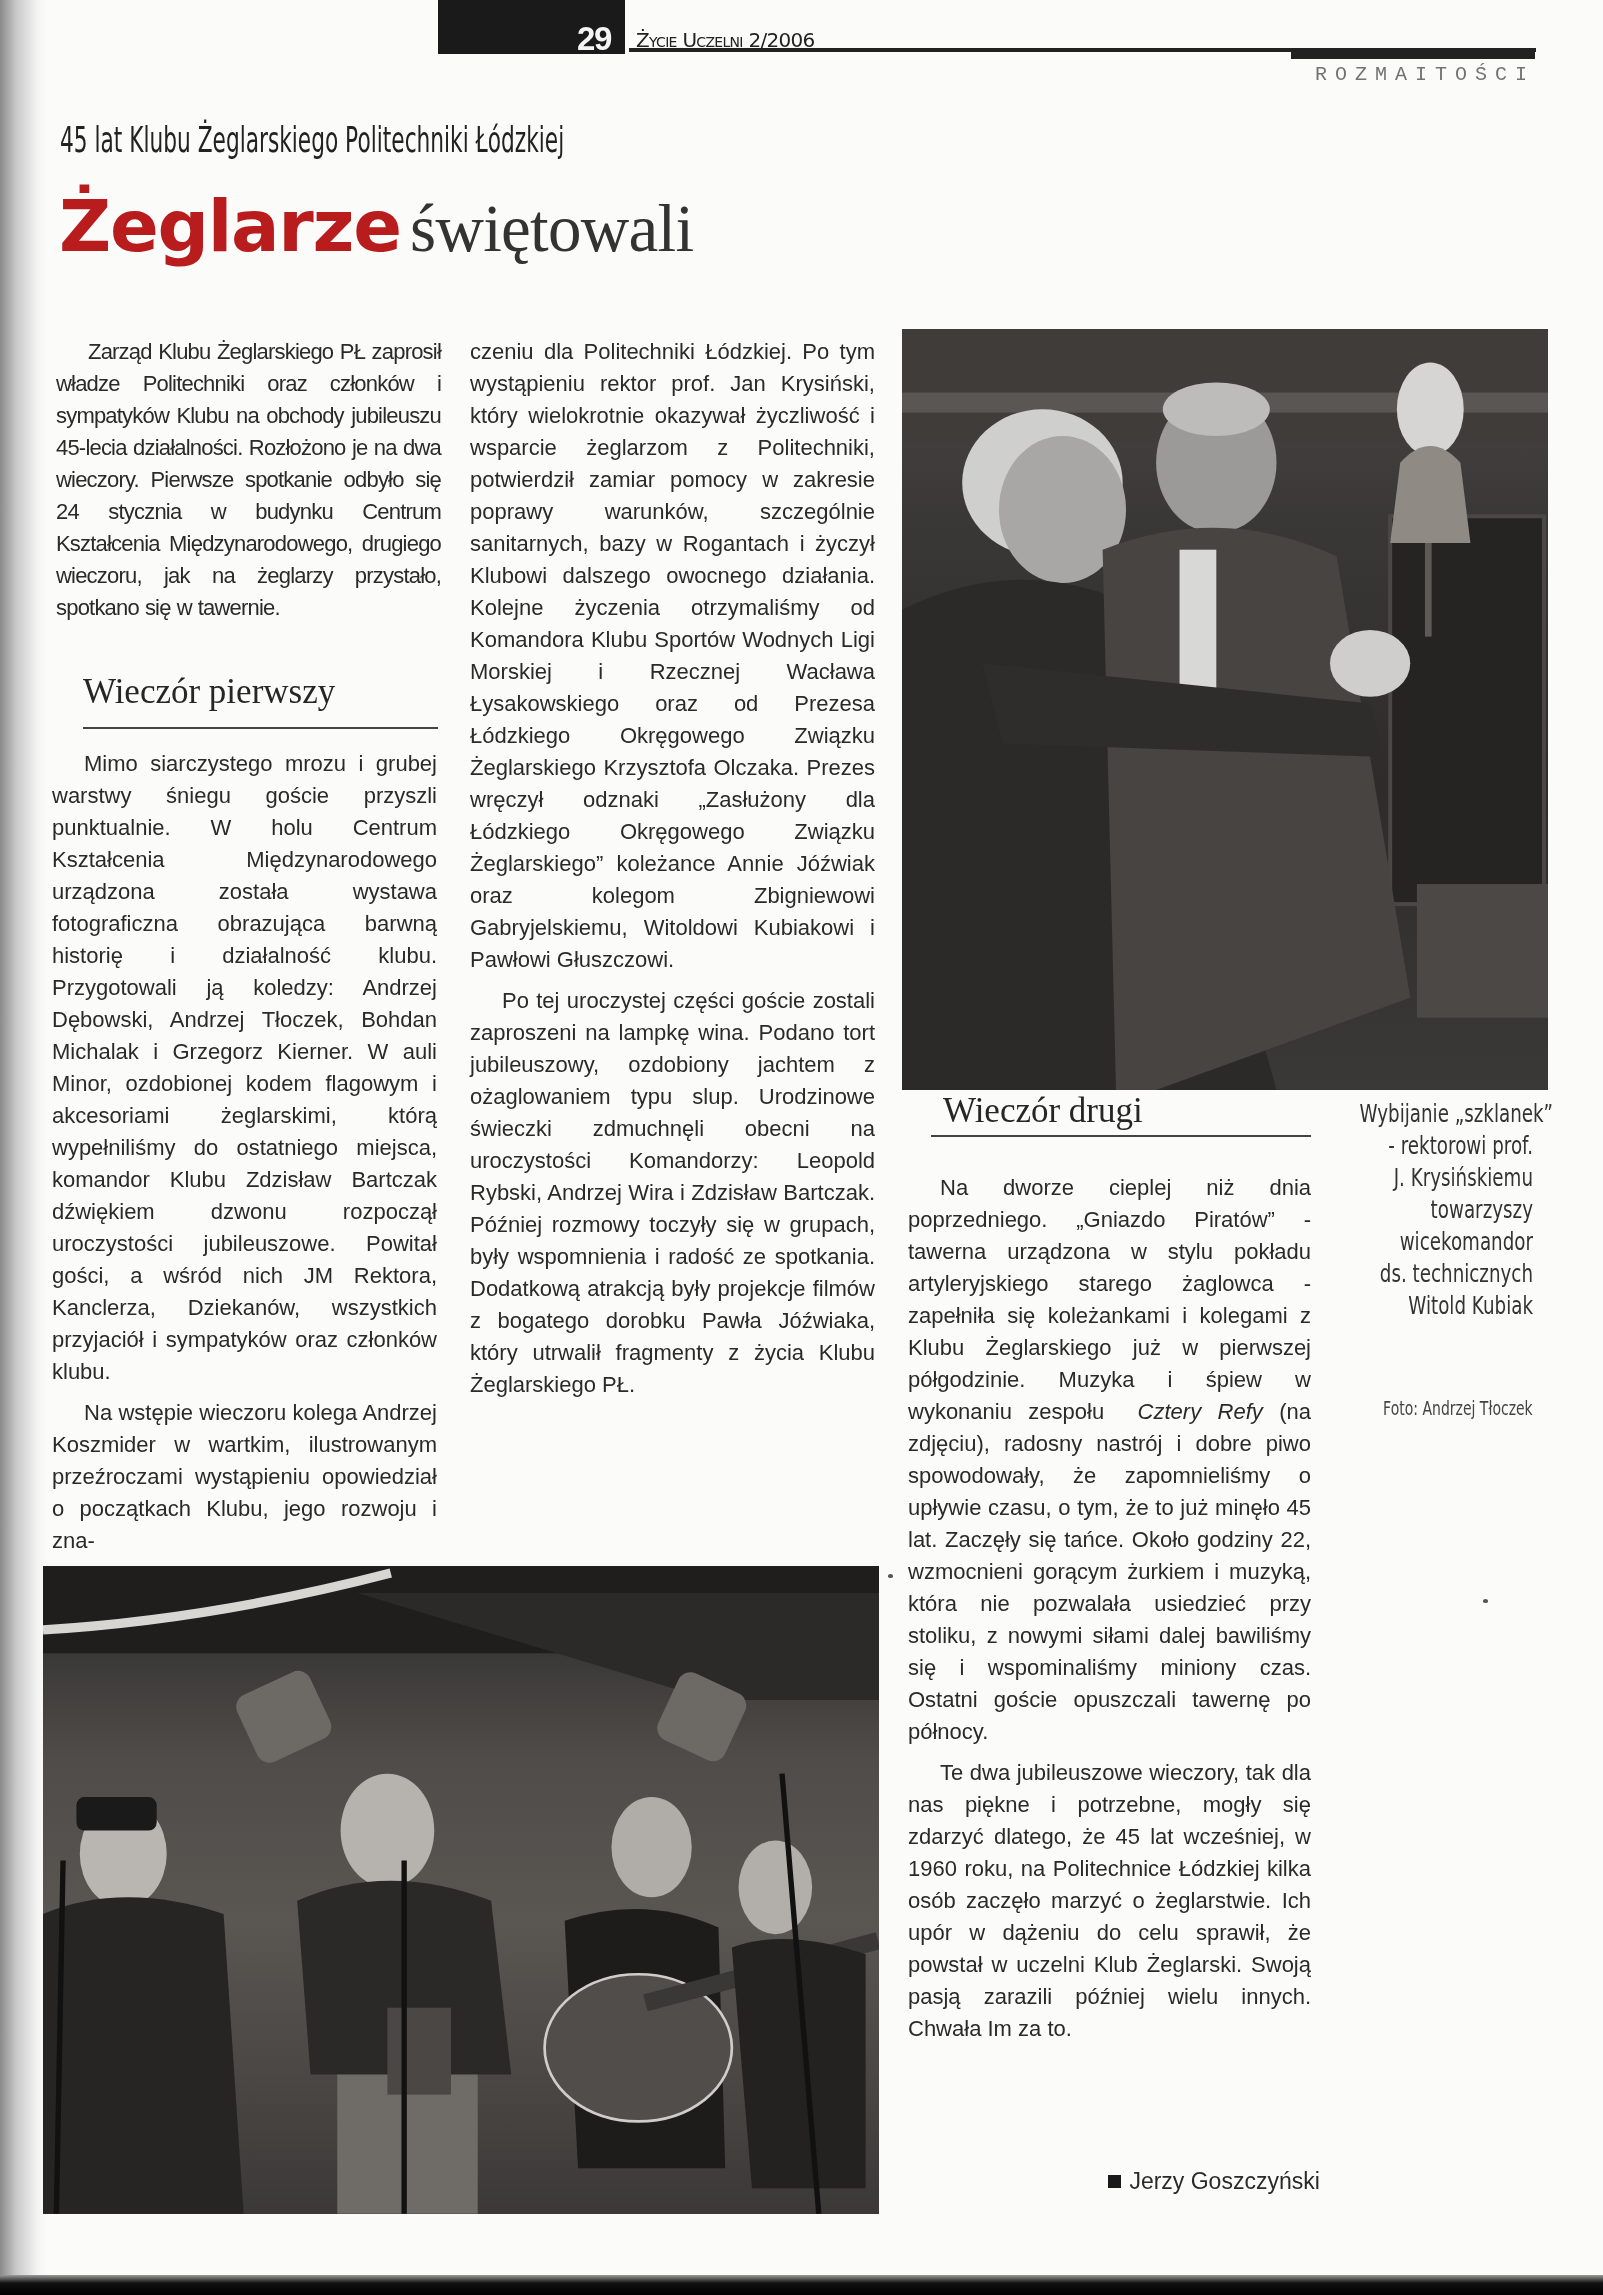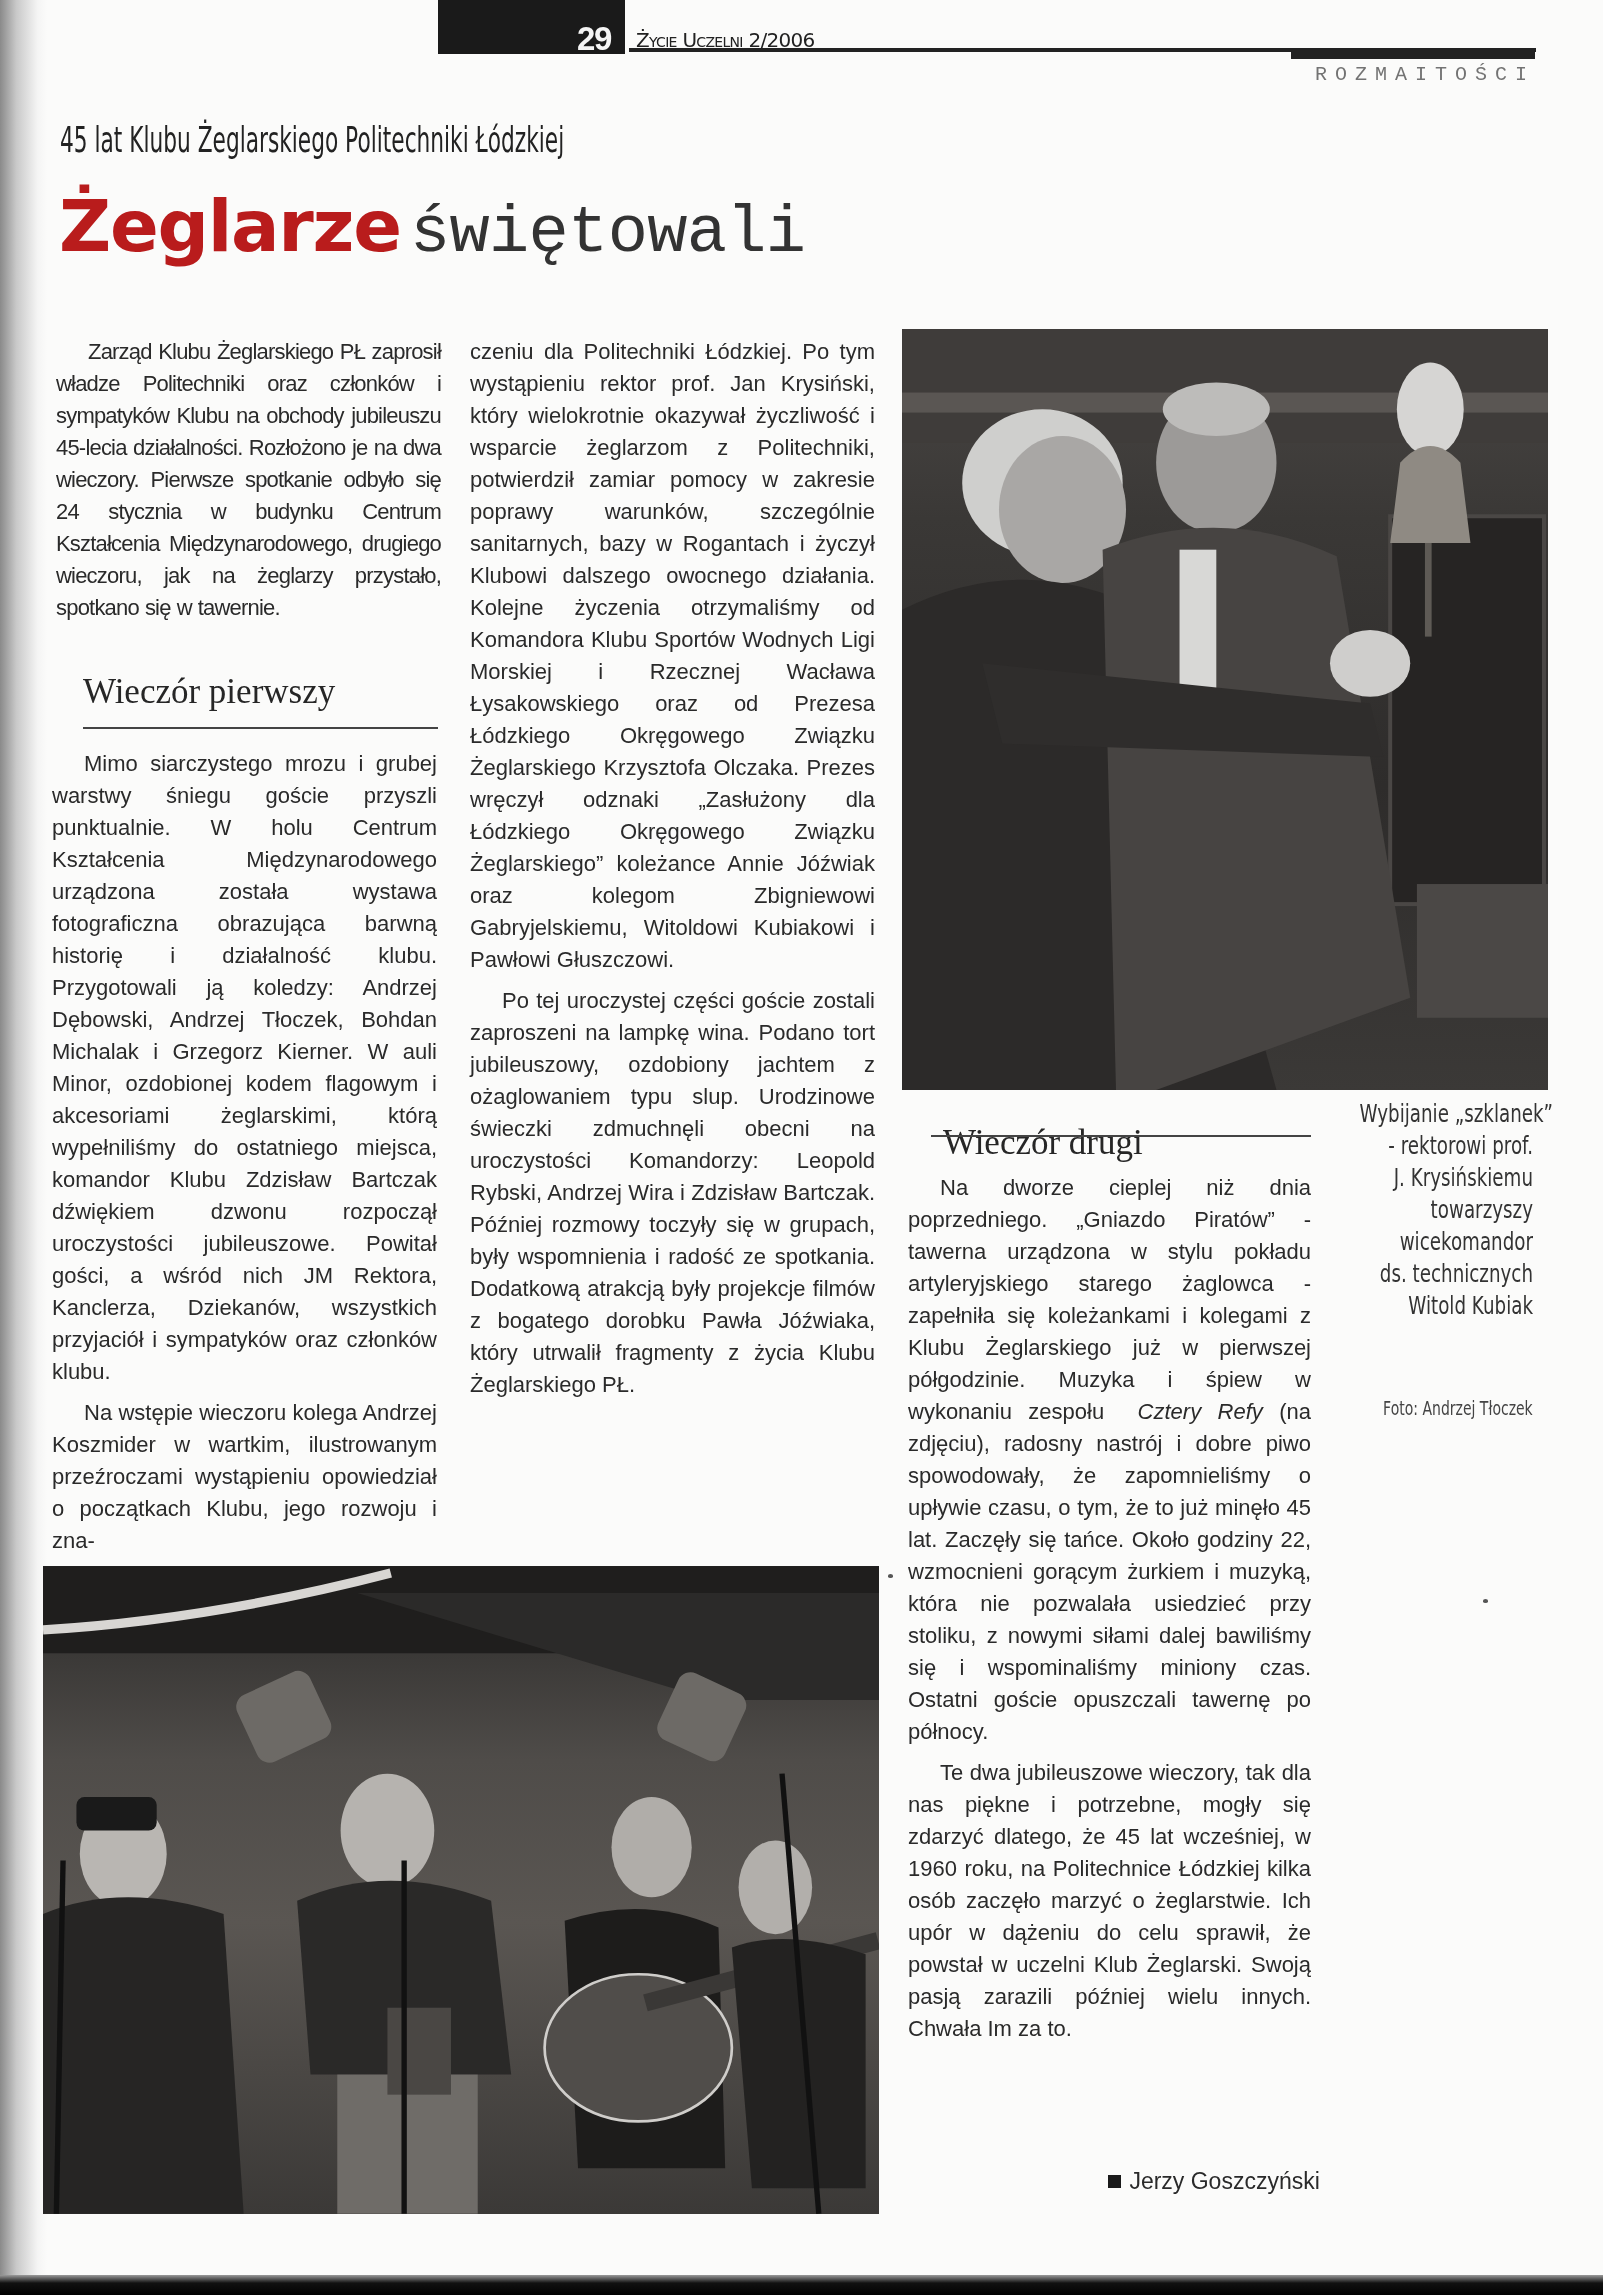--- a/index.html
+++ b/index.html
@@ -36,41 +36,41 @@
     color: #737373; font-family: Liberation Mono, monospace;
   }
   
   .kicker {
     position: absolute; left: 60px; top: 120px; font-size: 35px; color: #222;
     font-family: "DejaVu Sans", sans-serif; transform: scaleX(0.62); transform-origin: left;
     white-space: nowrap;
   }
   .headline { position: absolute; left: 59px; top: 184px; white-space: nowrap; }
   .headline .bold { font-size: 72px; font-weight: bold; color: #b91c1c; font-family: "DejaVu Sans", sans-serif; letter-spacing: -1.3px; }
-  .headline .light { font-size: 67px; color: #333; font-family: Liberation Mono, monospace; font-weight: normal; margin-left: 9.4px; letter-spacing: -0.7px; }
+  .headline .light { font-size: 67px; color: #333; font-family: Liberation Serif, serif; font-weight: normal; margin-left: 9.4px; letter-spacing: -0.7px; }
   
   .col {
     position: absolute; font-size: 22px; line-height: 32px; text-align: justify;
     color: #2a2a2a; font-family: "Liberation Sans", sans-serif;
   }
   .col p { margin: 0; text-indent: 32px; }
   .col p + p { margin-top: 9.4px; }
   .col p.noindent { text-indent: 0; }
   .narrow { letter-spacing: -0.8px; word-spacing: 0.7px; }
   .col1 { left: 56px; top: 336px; width: 385px; }
   .col1b { left: 52px; top: 748px; width: 385px; }
   .col2 { left: 470px; top: 336px; width: 405px; }
   .col3 { left: 908px; top: 1172px; width: 403px; }
   .subhead {
     position: absolute; font-size: 35px; color: #262626;
     font-family: Liberation Serif, serif;
   }
   .sub1 { left: 83px; top: 672px; }
   .sub1-rule { position: absolute; left: 83px; top: 727px; width: 355px; height: 2px; background: #444; }
-  .sub2 { left: 943px; top: 1091px; margin-top: 32px; }
+  .sub2 { left: 943px; top: 1091px; }
   .sub2-rule { position: absolute; left: 931px; top: 1135px; width: 380px; height: 2px; background: #444; }
   .em { font-style: italic; margin-left: 17px; }
   
   .photo { position: absolute; overflow: hidden; background: #3a3a3a; }
   .photo-bell { left: 902px; top: 329px; width: 646px; height: 761px;
     background: linear-gradient(180deg, #4a4745 0%, #3a3836 25%, #2e2c2b 60%, #3b3937 100%); }
   .photo-band { left: 43px; top: 1566px; width: 836px; height: 648px;
     background: linear-gradient(180deg, #2a2928 0%, #4f4c49 30%, #5a5652 55%, #3b3937 100%); }
   
   .caption {

